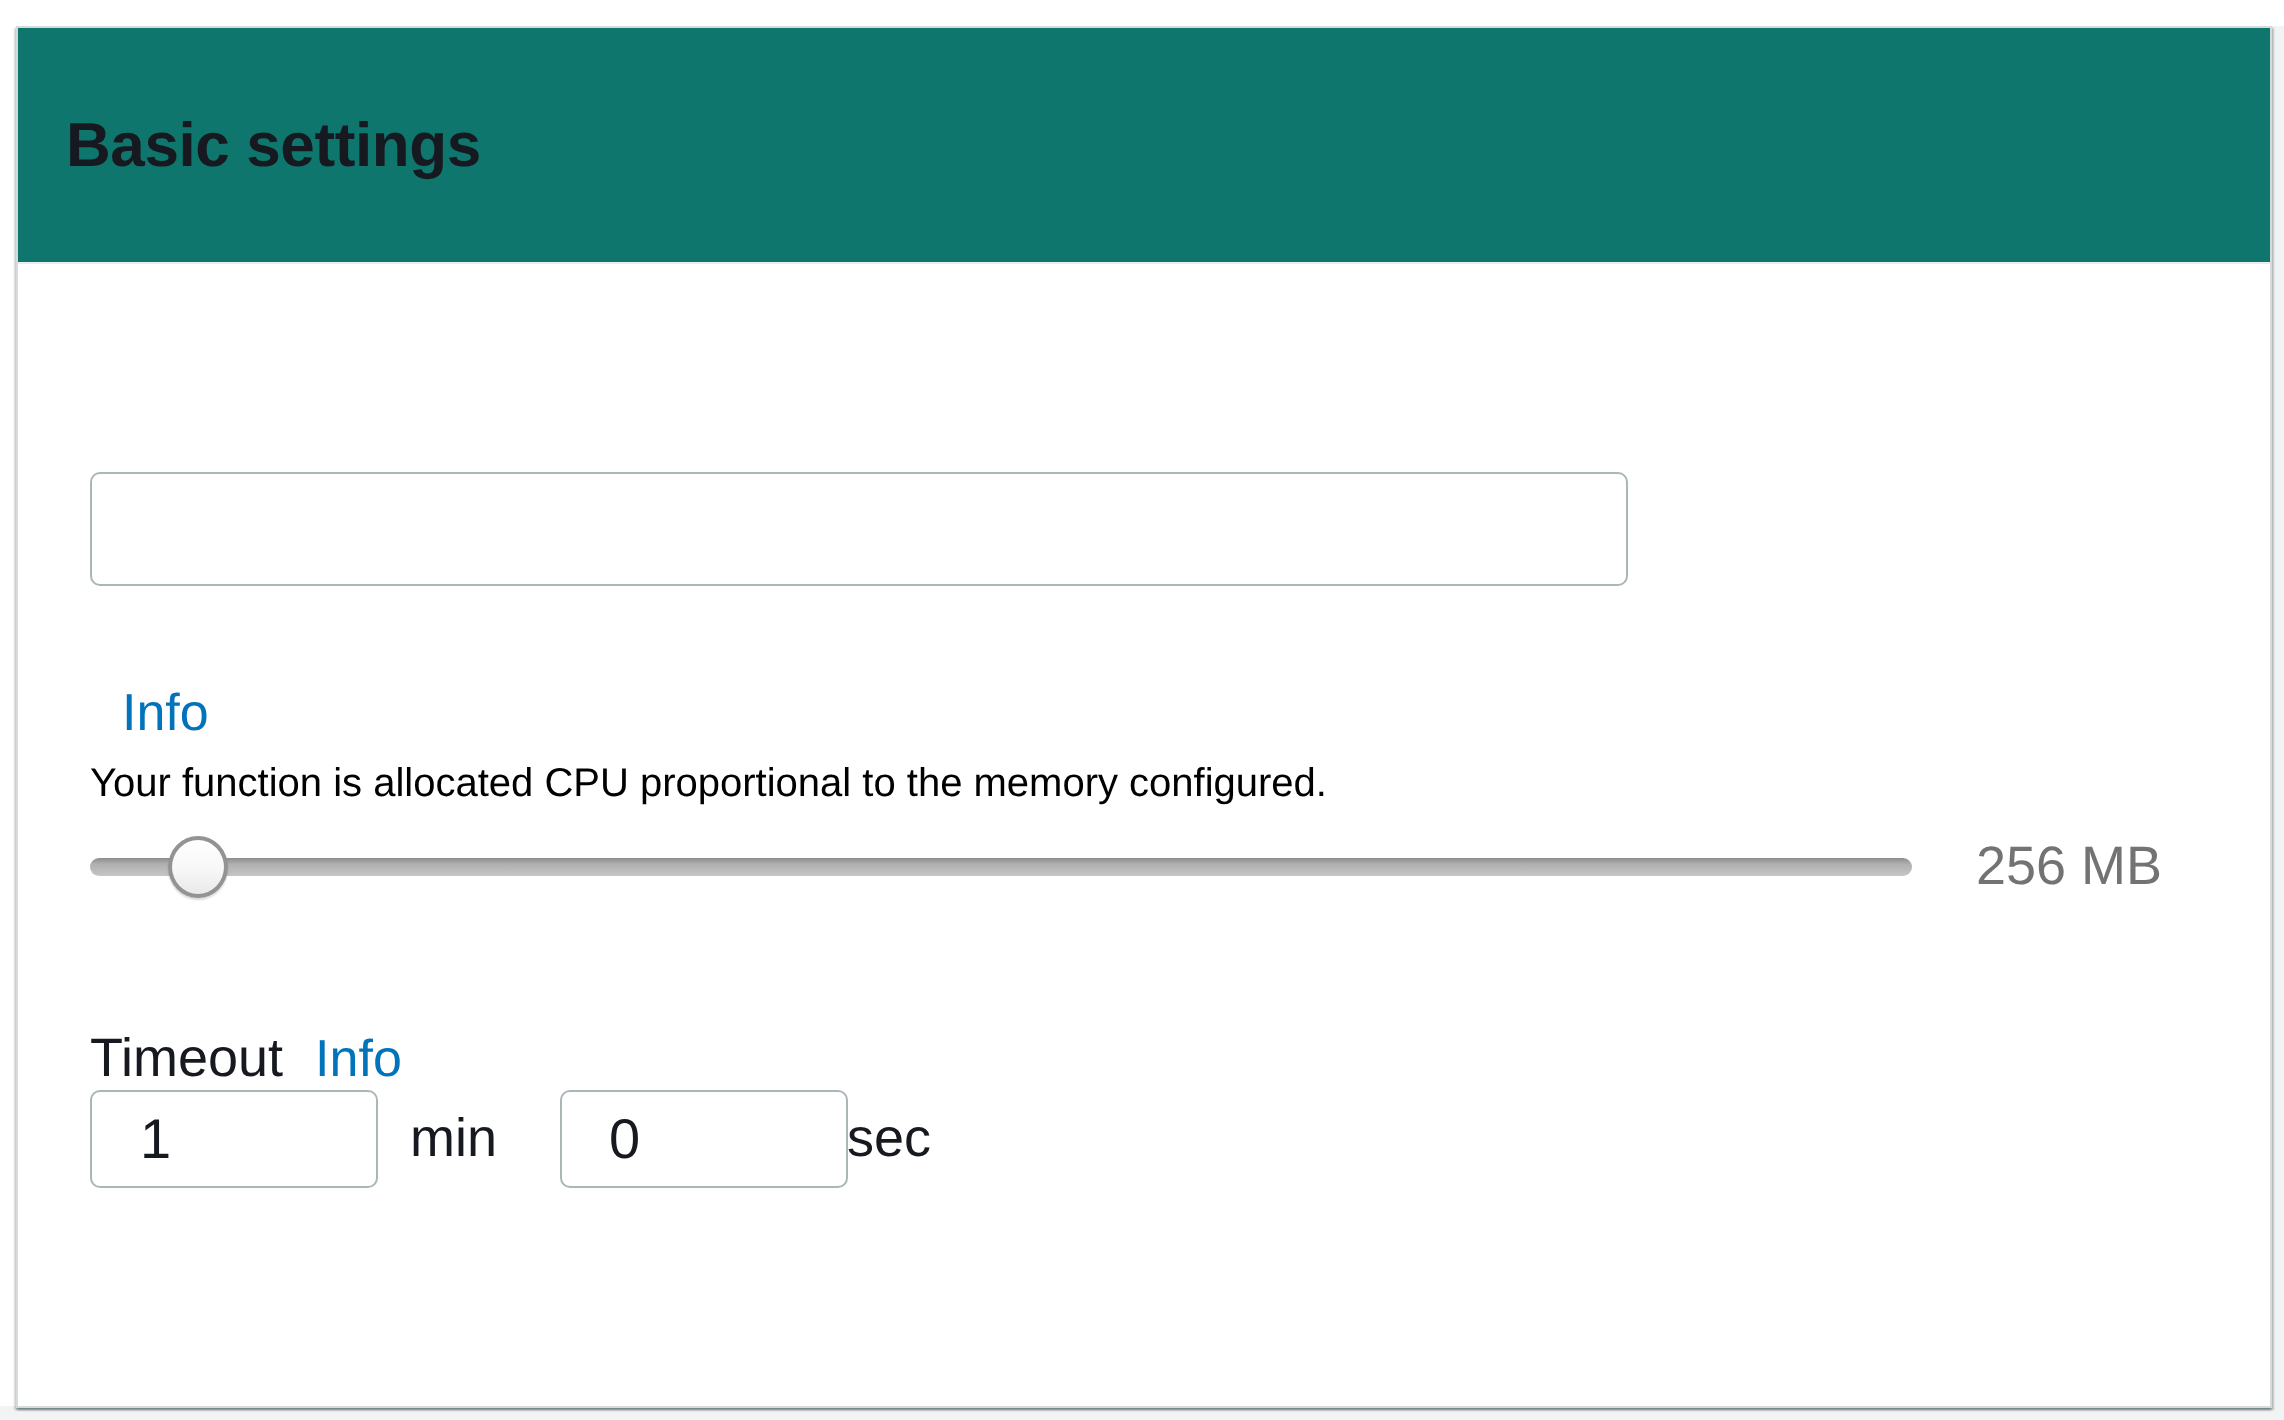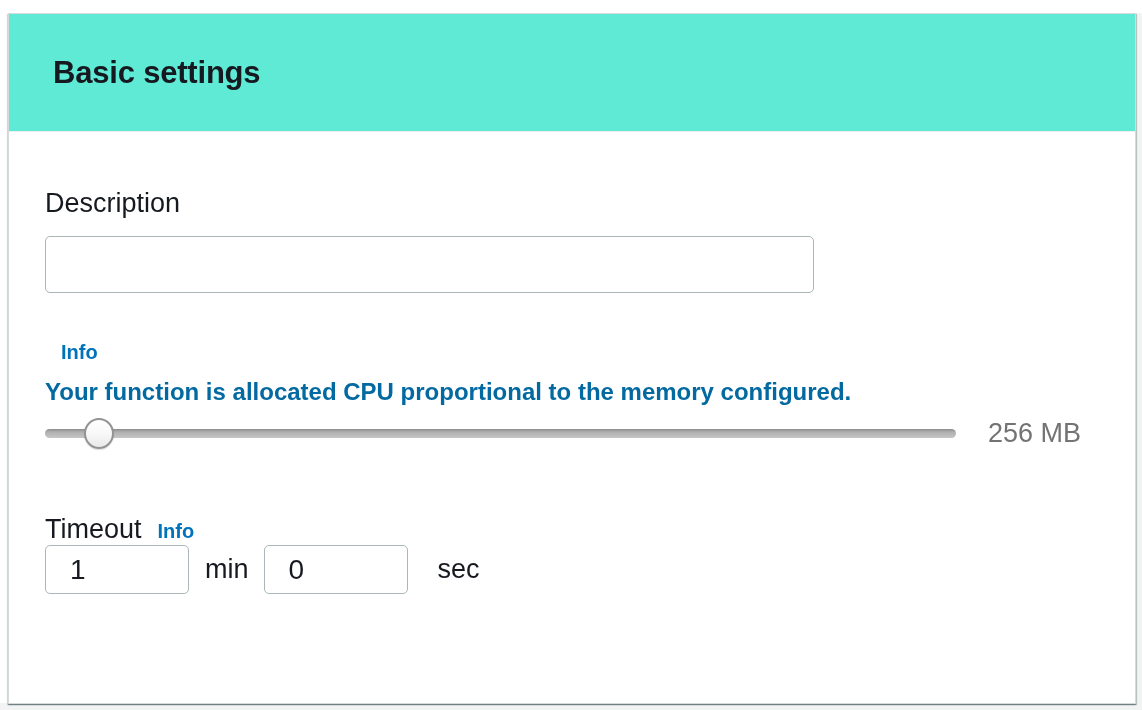--- a/index.html
+++ b/index.html
@@ -27,56 +27,56 @@
     width: 1128px; height: 691px;
     background: #ffffff;
     border: 1px solid #d5dbdb;
     box-shadow: 0 1px 1px 0 rgba(0,28,36,.35),
                 1px 1px 1px 0 rgba(0,28,36,.18),
                 -1px 1px 1px 0 rgba(0,28,36,.12);
   }
   .card-header {
     position: absolute; top: 0; left: 0; right: 0;
     height: 118px;
-    background: #5eead4;
+    background: #0f766e;
     border-bottom: 1px solid #eaeded;
     display: flex; align-items: center;
-    padding: 0 44px;
+    padding: 0 24px;
   }
   .card-title {
     margin: 0;
     font-size: 31px; font-weight: bold;
     color: #16191f; letter-spacing: -0.2px;
   }
   .field-label { font-size: 27px; color: #16191f; line-height: 32px; }
   .label-row {
     position: absolute; left: 36px;
     display: flex; align-items: baseline;
   }
   .info-link {
-    font-size: 20px; font-weight: bold;
+    font-size: 26px; font-weight: normal;
     color: #0073bb; text-decoration: none;
     margin-left: 16px;
     cursor: pointer;
   }
   .desc-label-row { top: 173px; }
   .description-input {
     position: absolute; left: 36px; top: 222px;
     width: 769px; height: 57px;
     border: 1px solid #aab7b8; border-radius: 5px;
     background: #ffffff;
     font-size: 27px; color: #16191f;
     font-family: "Liberation Sans", "DejaVu Sans", sans-serif;
     padding: 0 18px;
     outline: none;
   }
   .memory-label-row { top: 327px; }
   .memory-helper {
     position: absolute; left: 36px; top: 363px;
-    font-size: 24px; color: #0369a1; line-height: 30px; font-weight: bold;
+    font-size: 20px; color: #000000; line-height: 30px;
   }
   .slider-track {
     position: absolute; left: 36px; top: 415px;
     width: 911px; height: 9px;
     border-radius: 5px;
     background: linear-gradient(180deg, #8d8d8d 0%, #b0b0b0 35%, #c6c6c6 100%);
     cursor: pointer;
   }
   .slider-thumb {
     position: absolute; left: 75px; top: 404px;
@@ -100,38 +100,35 @@
   .small-input {
     width: 144px; height: 49px;
     border: 1px solid #aab7b8; border-radius: 5px;
     background: #ffffff;
     font-size: 28px; color: #16191f;
     font-family: "Liberation Sans", "DejaVu Sans", sans-serif;
     padding: 0 0 0 24px;
     outline: none;
   }
   .unit-label { font-size: 27px; color: #16191f; }
-  .unit-min { margin-left: 16px; margin-right: 15px; }
-  .unit-sec { margin-left: 30px; }
+  .unit-min { margin-left: 16px; margin-right: 31px; }
+  .unit-sec { margin-left: 0; }
 </style>
 </head>
 <body>
 
 <div class="top-strip"></div>
 <div class="left-strip"></div>
 
 <section class="card">
 
   <header class="card-header">
     <h2 class="card-title">Basic settings</h2>
   </header>
 
-  <div class="label-row desc-label-row">
-    <span class="field-label">Description</span>
-  </div>
   <input type="text" class="description-input" value="" style="">
 
   <div class="label-row memory-label-row">
     <a class="info-link">Info</a>
   </div>
   <div class="memory-helper">Your function is allocated CPU proportional to the memory configured.</div>
 
   <div class="slider-track"></div>
   <div class="slider-thumb"></div>
   <div class="memory-value">256 MB</div>

